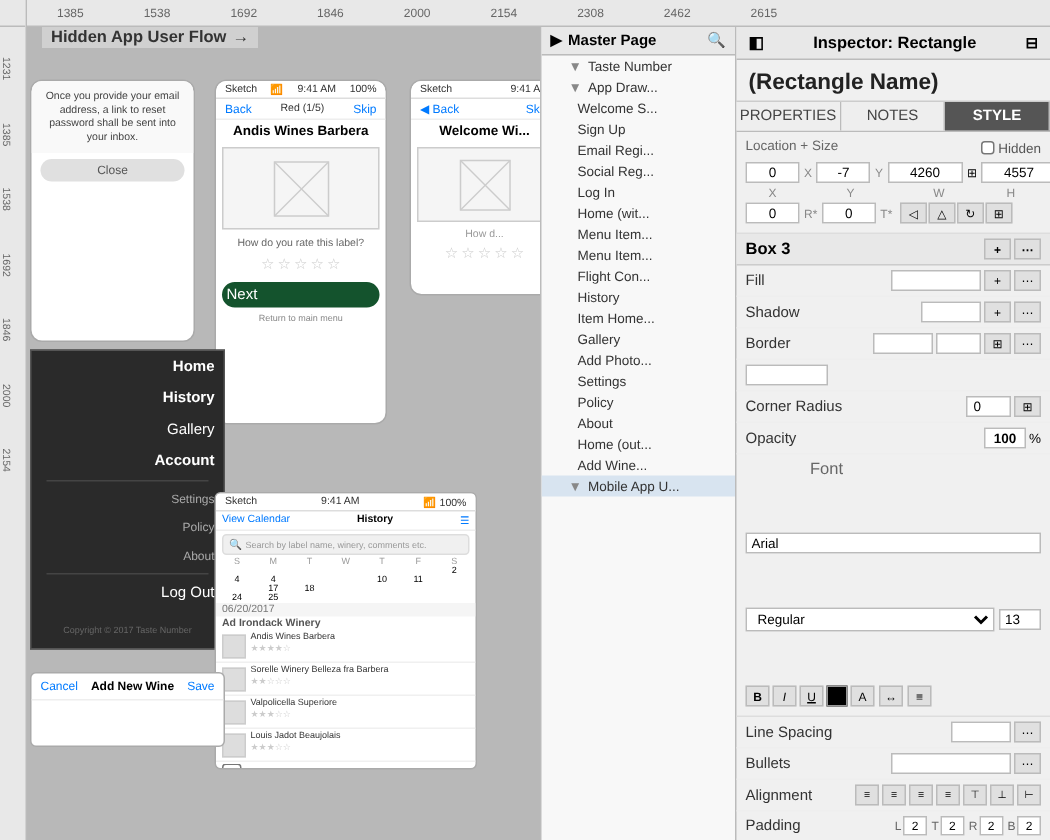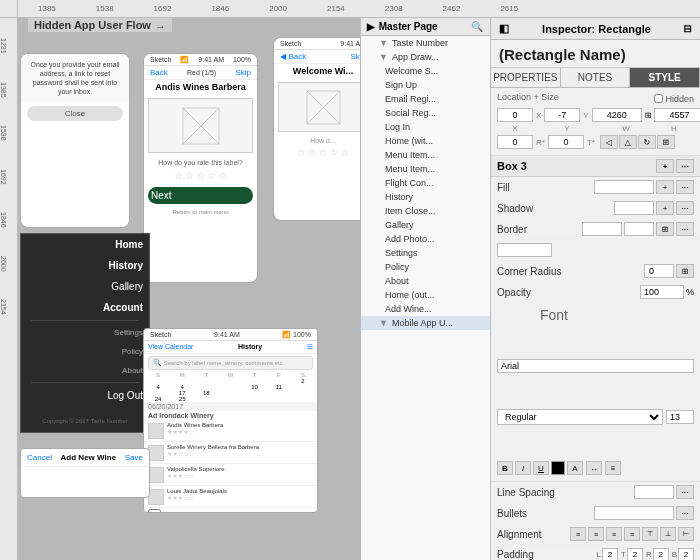--- a/index.html
+++ b/index.html
@@ -107,24 +107,24 @@
     
     .phone2 {
       top: 35px;
       left: 125px;
       width: 115px;
       height: 230px;
     }
 
     
     .phone3 {
-      top: 19px;
+      top: 35px;
       left: 255px;
       width: 100px;
-      height: 184px;
+      height: 144px;
     }
 
     
     .menu-panel {
       position: absolute;
       top: 215px;
       left: 2px;
       width: 130px;
       height: 200px;
       background: #2a2a2a;
@@ -307,26 +307,27 @@
     }
     .opacity-row {
       display: flex;
       align-items: center;
       justify-content: space-between;
       padding: 3px 6px;
       border-bottom: 1px solid #eee;
       font-size: 10px;
     }
     .opacity-field {
-      width: 44px;
+      width: 28px;
       background: white;
       border: 1px solid #bbb;
       padding: 1px 3px;
       font-size: 9px;
-      text-align: left;
+      text-align: center;
+      font-weight: bold;
     }
 
     .font-section {
       padding: 4px 6px;
       border-bottom: 1px solid #ddd;
     }
     .font-row {
       display: flex;
       align-items: center;
       gap: 3px;
@@ -916,21 +917,21 @@
 
       <div class="opacity-row">
         <span class="prop-label">Opacity</span>
         <div style="display:flex; align-items:center; gap:2px;">
           <input class="opacity-field" value="100" style="">
           <span style="font-size:9px;">%</span>
         </div>
       </div>
 
       <div class="font-section">
-        <div style="font-size:14px; color:#666; margin-bottom:20px;padding-left:43px;">Font</div>
+        <div style="font-size:11px; color:#666; margin-bottom:20px;padding-left:43px;">Font</div>
         <div class="font-row">
           <input class="font-field" value="Arial" style="">
         </div>
         <div class="font-row">
           <select class="font-field" style="font-size:9px;">
             <option>Regular</option>
             <option>Bold</option>
             <option>Italic</option>
           </select>
           <input class="font-size-field" value="13" style="">
@@ -1047,21 +1048,21 @@
       <div class="layer-item indent2">
         <span>Menu Item...</span>
       </div>
       <div class="layer-item indent2">
         <span>Flight Con...</span>
       </div>
       <div class="layer-item indent2">
         <span>History</span>
       </div>
       <div class="layer-item indent2">
-        <span>Item Close...</span>
+        <span>Item Home...</span>
       </div>
       <div class="layer-item indent2">
         <span>Gallery</span>
       </div>
       <div class="layer-item indent2">
         <span>Add Photo...</span>
       </div>
       <div class="layer-item indent2">
         <span>Settings</span>
       </div>

